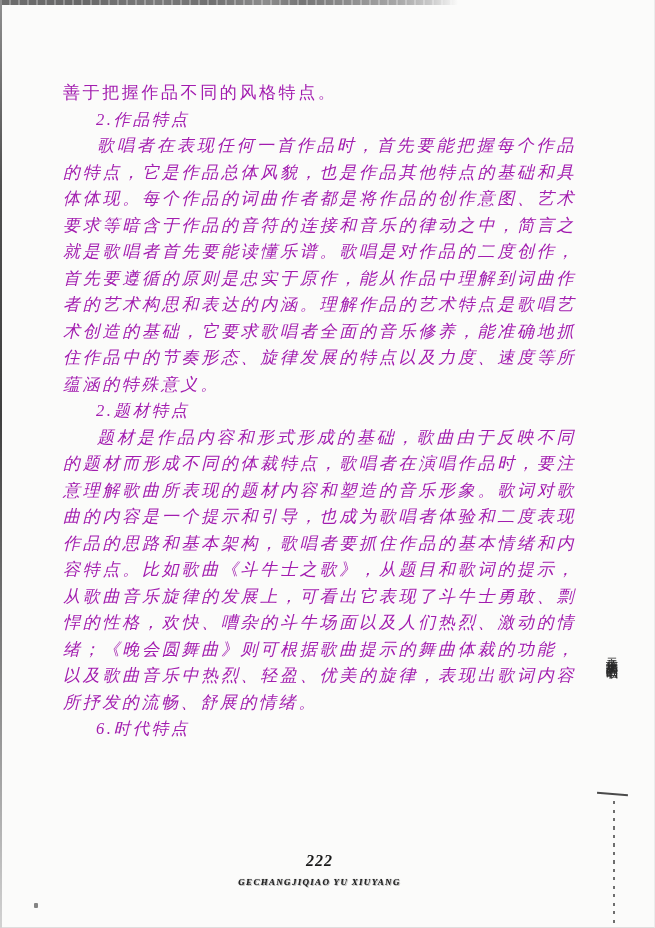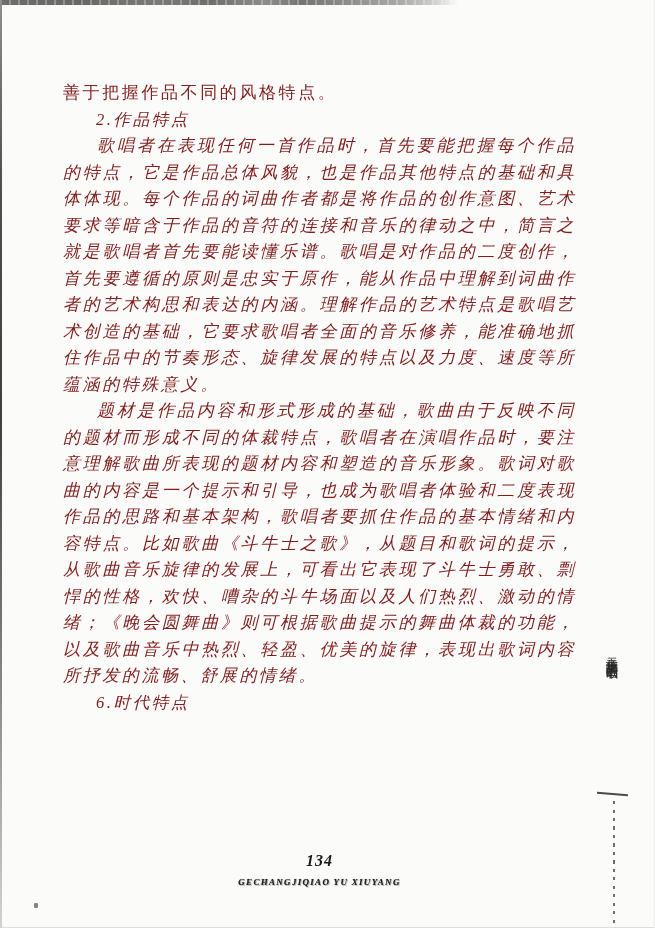--- a/index.html
+++ b/index.html
@@ -56,21 +56,21 @@
     background: #6f6f6f;
     border-radius: 1px;
     opacity: 0.85;
   }
   
   .text-col {
     position: absolute;
     left: 63px;
     top: 80px;
     width: 513px;
-    color: #7f1d1d;
+    color: #a21caf;
     font-size: 17px;
     line-height: 26.5px;
     letter-spacing: 2.6px;
     text-align: justify;
     text-justify: inter-ideograph;
   }
   .text-col p, .text-col h3 {
     margin: 0;
     padding: 0;
     font-weight: normal;
@@ -148,25 +148,26 @@
 <div class="top-artifact"></div>
 <div class="left-edge"></div>
 <div class="speck"></div>
 
 <div class="text-col">
   <p>善于把握作品不同的风格特点。</p>
 
   <h3 class="section-heading">2.作品特点</h3>
   <p class="para-indent">歌唱者在表现任何一首作品时，首先要能把握每个作品的特点，它是作品总体风貌，也是作品其他特点的基础和具体体现。每个作品的词曲作者都是将作品的创作意图、艺术要求等暗含于作品的音符的连接和音乐的律动之中，简言之就是歌唱者首先要能读懂乐谱。歌唱是对作品的二度创作，首先要遵循的原则是忠实于原作，能从作品中理解到词曲作者的艺术构思和表达的内涵。理解作品的艺术特点是歌唱艺术创造的基础，它要求歌唱者全面的音乐修养，能准确地抓住作品中的节奏形态、旋律发展的特点以及力度、速度等所蕴涵的特殊意义。</p>
 
+  <h3 class="section-heading">2.题材特点</h3>
   <p class="para-indent">题材是作品内容和形式形成的基础，歌曲由于反映不同的题材而形成不同的体裁特点，歌唱者在演唱作品时，要注意理解歌曲所表现的题材内容和塑造的音乐形象。歌词对歌曲的内容是一个提示和引导，也成为歌唱者体验和二度表现作品的思路和基本架构，歌唱者要抓住作品的基本情绪和内容特点。比如歌曲《斗牛士之歌》，从题目和歌词的提示，从歌曲音乐旋律的发展上，可看出它表现了斗牛士勇敢、剽悍的性格，欢快、嘈杂的斗牛场面以及人们热烈、激动的情绪；《晚会圆舞曲》则可根据歌曲提示的舞曲体裁的功能，以及歌曲音乐中热烈、轻盈、优美的旋律，表现出歌词内容所抒发的流畅、舒展的情绪。</p>
 
   <h3 class="section-heading">6.时代特点</h3>
 </div>
 
 <div class="chapter-marker">第十二章　歌唱的艺术表现</div>
 <div class="marker-dash"></div>
 <div class="marker-dotted-line"></div>
 
 <div class="footer">
-  <div class="page-number">134</div>
+  <div class="page-number">222</div>
   <div class="series-title">GECHANGJIQIAO YU XIUYANG</div>
 </div>
 
 </body></html>

